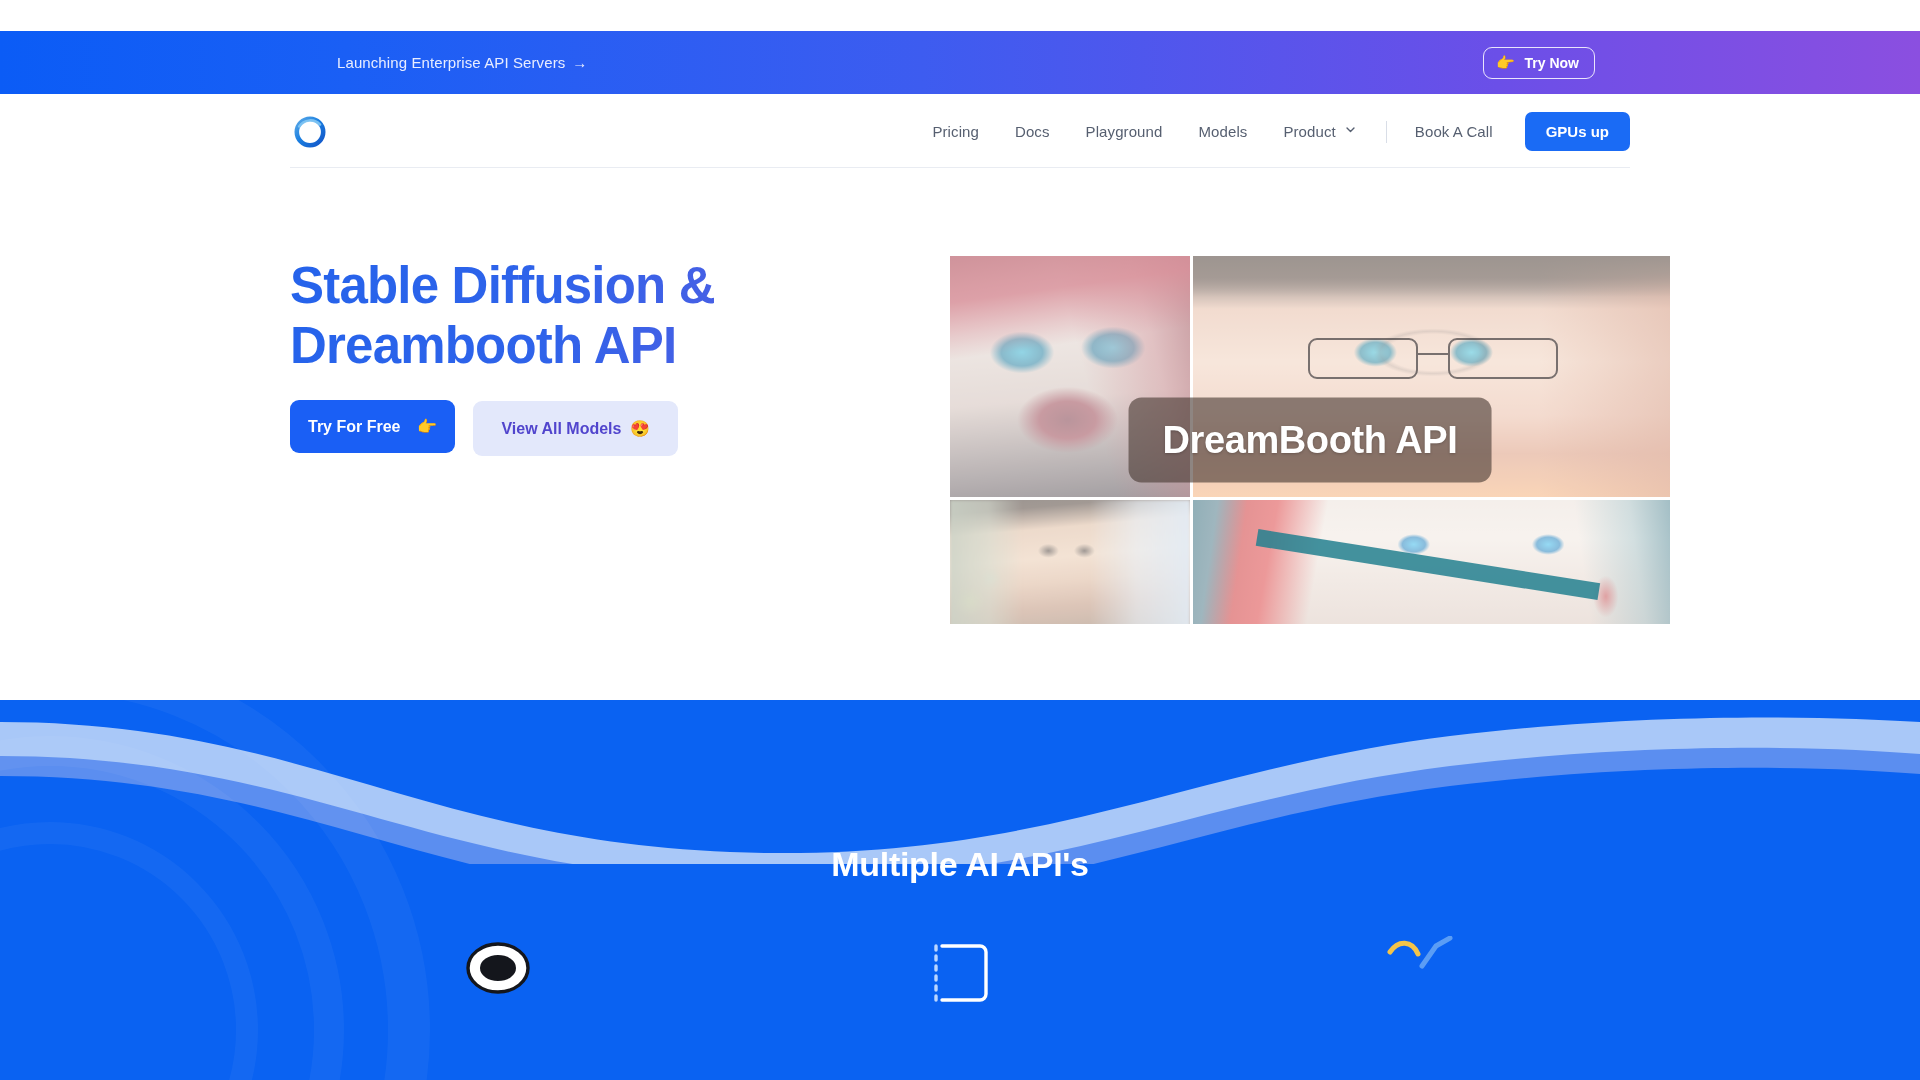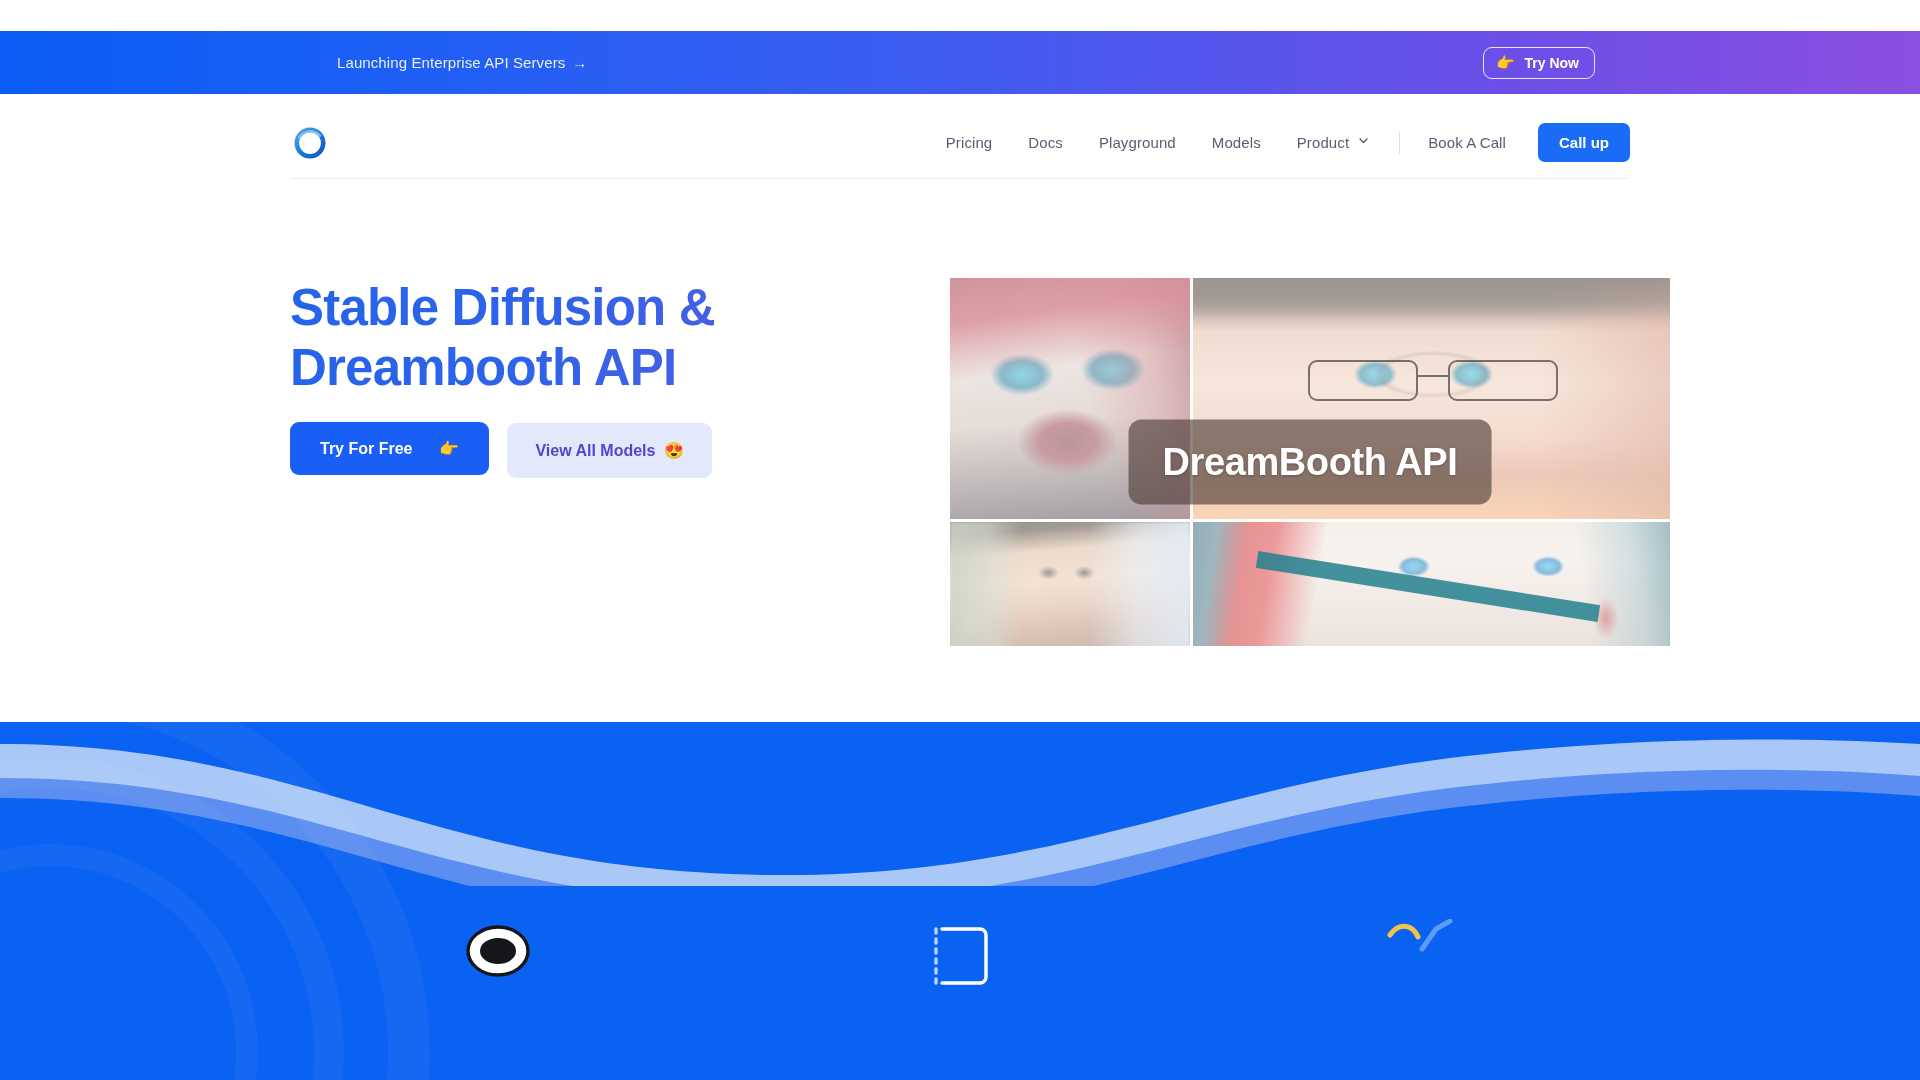--- a/index.html
+++ b/index.html
@@ -45,21 +45,21 @@
     background:transparent;
     cursor:pointer;
     white-space:nowrap;
   }
   .try-now .emo{ font-size:15px; line-height:1; }
 
   
   .nav-wrap{ width:100%; background:#fff; }
   .nav{
     width:1340px;
-    margin:13px auto;
+    margin:2px auto;
     height:72px;
     display:flex;
     align-items:center;
     border-bottom:1px solid #e9ecf2;
     padding:0 0;
   }
   .logo{
     width:40px;height:40px;
     display:flex;align-items:center;justify-content:center;
     cursor:pointer;
@@ -140,25 +140,25 @@
     margin-bottom:38px;
   }
   .hero-ctas{ display:flex; align-items:flex-start; gap:18px; }
   .btn-primary{
     background:#1a5ff5;
     color:#fff;
     font-size:16px;
     font-weight:700;
     border:none;
     border-radius:9px;
-    padding:17px 30px;
+    padding:17px 18px;
     cursor:pointer;
     white-space:nowrap;
     font-family:"Liberation Sans", sans-serif;
-    display:flex;align-items:center;gap:27px;
+    display:flex;align-items:center;gap:17px;
   }
   .btn-secondary{
     background:#e3e8fb;
     color:#5145cd;
     font-size:16px;
     font-weight:700;
     border:none;
     border-radius:9px;
     padding:18px 28px;
     cursor:pointer;
@@ -395,21 +395,21 @@
         <svg class="caret" viewBox="0 0 12 12">
           <path d="M2.2 4.3 L6 8.1 L9.8 4.3" fill="none" stroke="#565f70" stroke-width="1.5" stroke-linecap="round" stroke-linejoin="round"></path>
         </svg>
       </span>
     </div>
 
     <div class="nav-div"></div>
 
     <div class="nav-right">
       <span class="nav-link">Book A Call</span>
-      <button class="signup">Call up</button>
+      <button class="signup">GPUs up</button>
     </div>
   </div>
 </div>
 
 <div class="hero">
 
   <div class="hero-left">
 
     <h1 class="hero-title">
       <div>Stable Diffusion &amp;</div>
@@ -456,20 +456,21 @@
     <path d="M0,76 C300,76 420,190 730,202 C1040,214 1180,120 1450,86 C1650,62 1820,66 1920,74 L1920,164 L0,164 Z" fill="#0a62f2"></path>
   </svg>
 
   <div class="rings">
     <span></span>
       <span></span>
       <span></span>
   </div>
 
   <div class="blue-inner">
+    <div class="blue-title">Multiple AI API's</div>
   </div>
 
   <div class="api-icons">
     <div class="api-icon">
       <svg viewBox="0 0 72 72" width="72" height="72">
         <ellipse cx="34" cy="32" rx="30" ry="24" fill="#ffffff" stroke="#14161c" stroke-width="3.4"></ellipse>
         <ellipse cx="34" cy="32" rx="18" ry="13" fill="#14161c"></ellipse>
       </svg>
     </div>
     <div class="api-icon">

